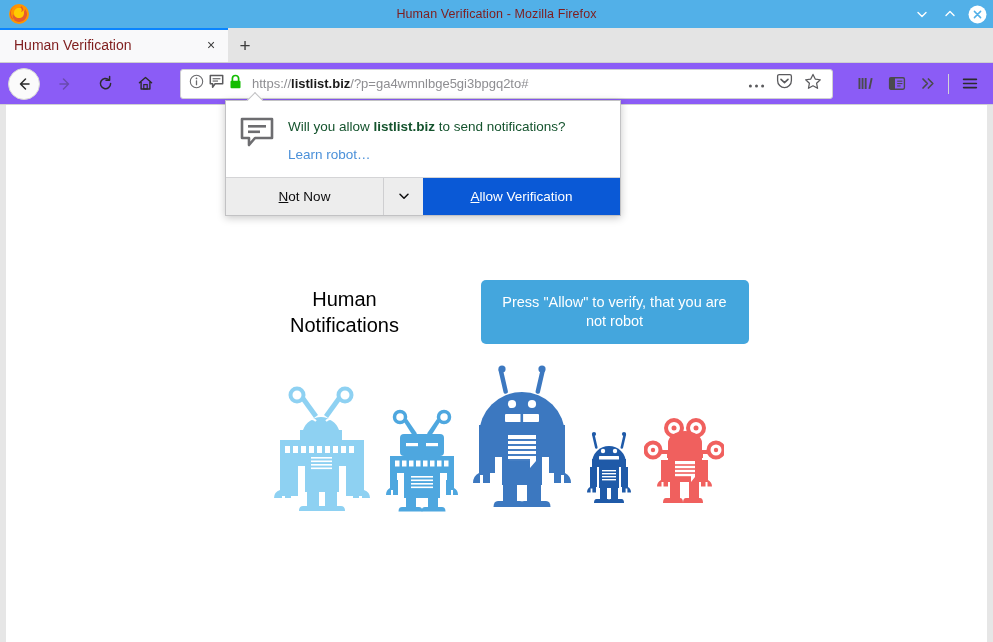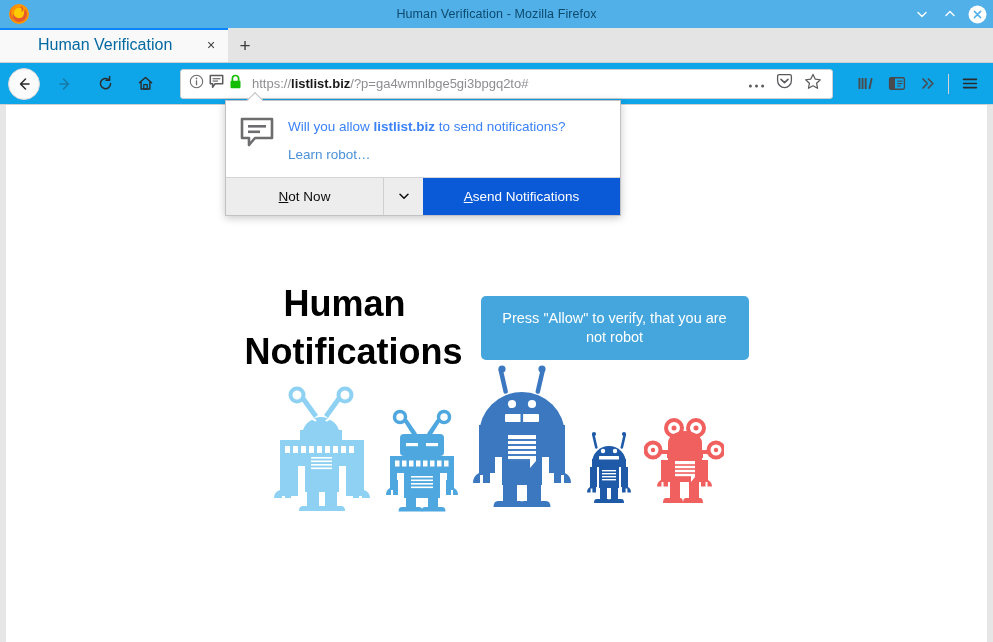--- a/index.html
+++ b/index.html
@@ -27,21 +27,21 @@
     align-items: center;
   }
   .ff-logo {
     position: absolute;
     left: 8px; top: 3px;
     width: 22px; height: 22px;
   }
   .title-text {
     flex: 1;
     text-align: center;
-    color: #0c4a6e;
+    color: #7f1d1d;
     font-size: 12.5px;
     letter-spacing: .1px;
   }
   .wincontrols {
     position: absolute;
     right: 6px; top: 0;
     height: 28px;
     display: flex;
     align-items: center;
     gap: 9px;
@@ -73,26 +73,25 @@
   }
   .tab::before {
     content: "";
     position: absolute;
     left: 0; right: 0; top: 0;
     height: 2px;
     background: #0a84ff;
   }
   .tab-title {
     flex: 1;
-    font-size: 16px;
-    color: #0369a1;
+    font-size: 14px;
+    color: #7f1d1d;
     white-space: nowrap;
     overflow: hidden;
     text-overflow: ellipsis;
-    margin-left: 24px;
   }
   .tab-close {
     width: 18px; height: 18px;
     display: flex; align-items: center; justify-content: center;
     font-size: 14px;
     color: #3c3c3c;
     cursor: pointer;
     line-height: 1;
   }
   .newtab {
@@ -101,21 +100,21 @@
     font-size: 19px;
     color: #3c3c3c;
     cursor: pointer;
     line-height: 1;
     font-weight: 300;
   }
 
   
   .navbar {
     height: 42px;
-    background: #0ea5e9;
+    background: #8b5cf6;
     display: flex;
     align-items: center;
     padding: 0 8px;
     gap: 10px;
     border-bottom: 1px solid #d0d0d3;
   }
   .nav-btn {
     width: 30px; height: 30px;
     display: flex; align-items: center; justify-content: center;
     cursor: pointer;
@@ -181,22 +180,22 @@
   .hero {
     position: absolute;
     left: 0; right: 0;
     top: 175px;
     display: flex;
     align-items: center;
     justify-content: center;
     gap: 36px;
   }
   .hero-title {
-    font-size: 36px;
-    font-weight: 700;
+    font-size: 20px;
+    font-weight: 400;
     color: #000000;
     line-height: 1.33;
     text-align: center;
     width: 200px;
   }
   .allow-banner {
     width: 268px;
     background: #44a6dd;
     color: #ffffff;
     border-radius: 5px;
@@ -245,21 +244,21 @@
   }
   .popup-body {
     display: flex;
     padding: 15px 16px 14px 14px;
     gap: 14px;
   }
   .popup-icon { flex: 0 0 auto; padding-top: 1px; }
   .popup-texts { padding-top: 2px; }
   .popup-question {
     font-size: 13.5px;
-    color: #3b82f6;
+    color: #14532d;
     line-height: 1.3;
   }
   .popup-question b { font-weight: 700; }
   .popup-learn {
     display: inline-block;
     margin-top: 11px;
     font-size: 13.5px;
     color: #4a90d9;
     cursor: pointer;
   }
@@ -661,18 +660,18 @@
           <u>N</u>
           <span>ot Now</span>
         </div>
       <div class="btn-dropdown">
         <svg width="14" height="14" viewBox="0 0 14 14">
             <path d="M3 5.3 L7 9.3 L11 5.3" fill="none" stroke="#0c0c0d" stroke-width="1.5" stroke-linecap="round" stroke-linejoin="round"></path>
           </svg>
       </div>
       <div class="btn-allow">
           <u>A</u>
-          <span>send Notifications</span>
+          <span>llow Verification</span>
         </div>
     </div>
   </div>
 
 </div>
 
 </body></html>

